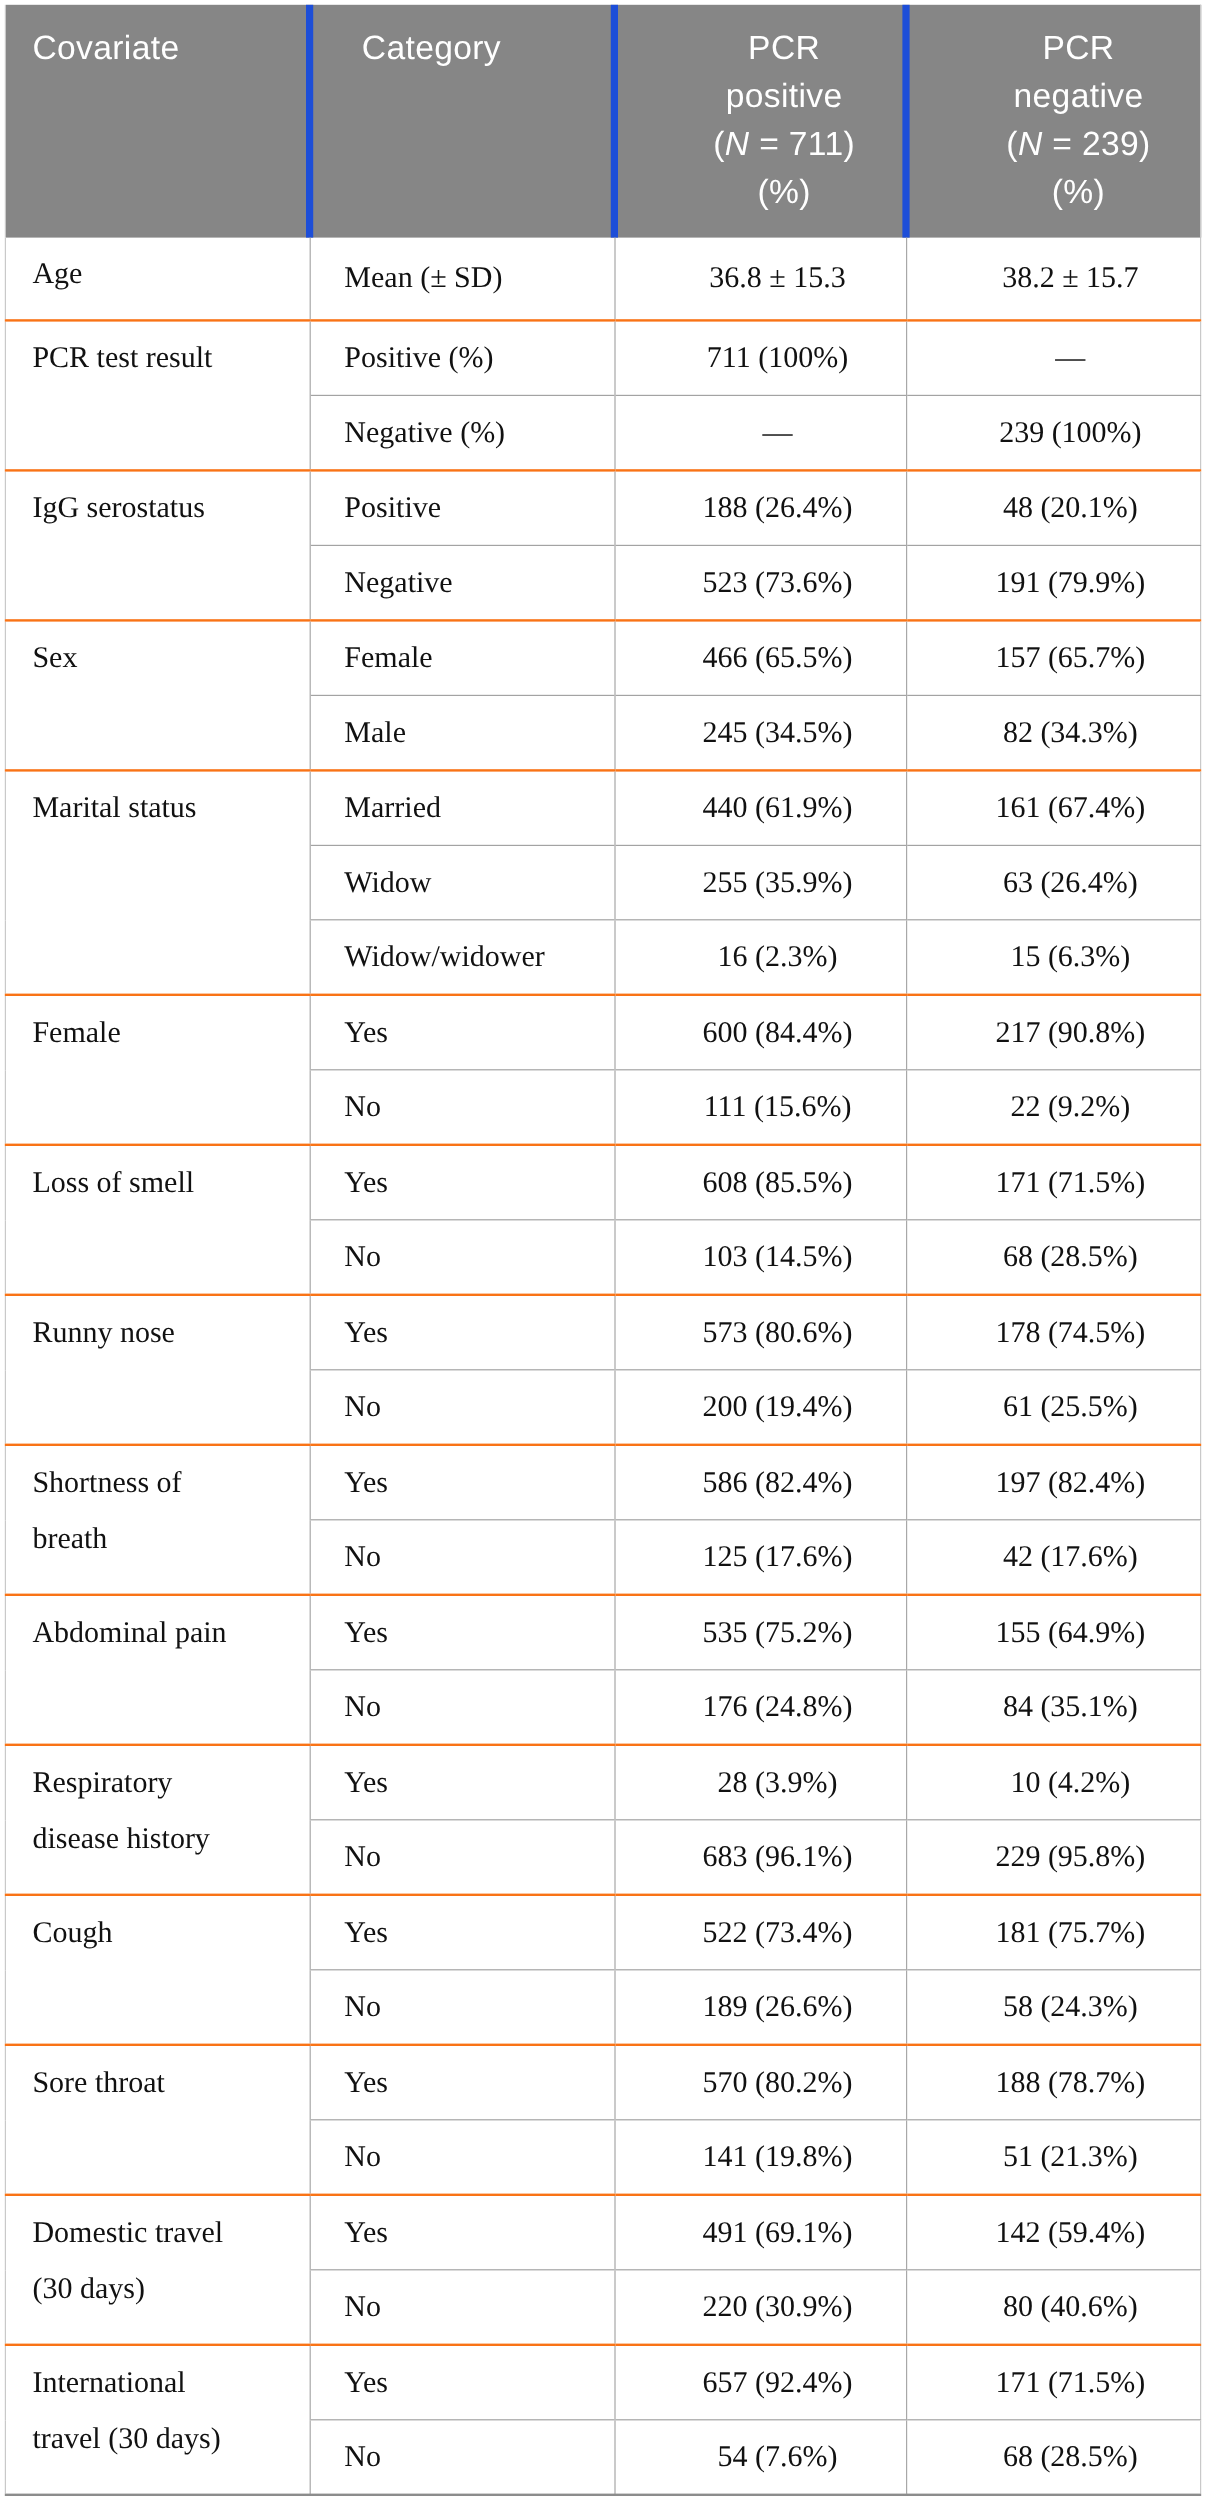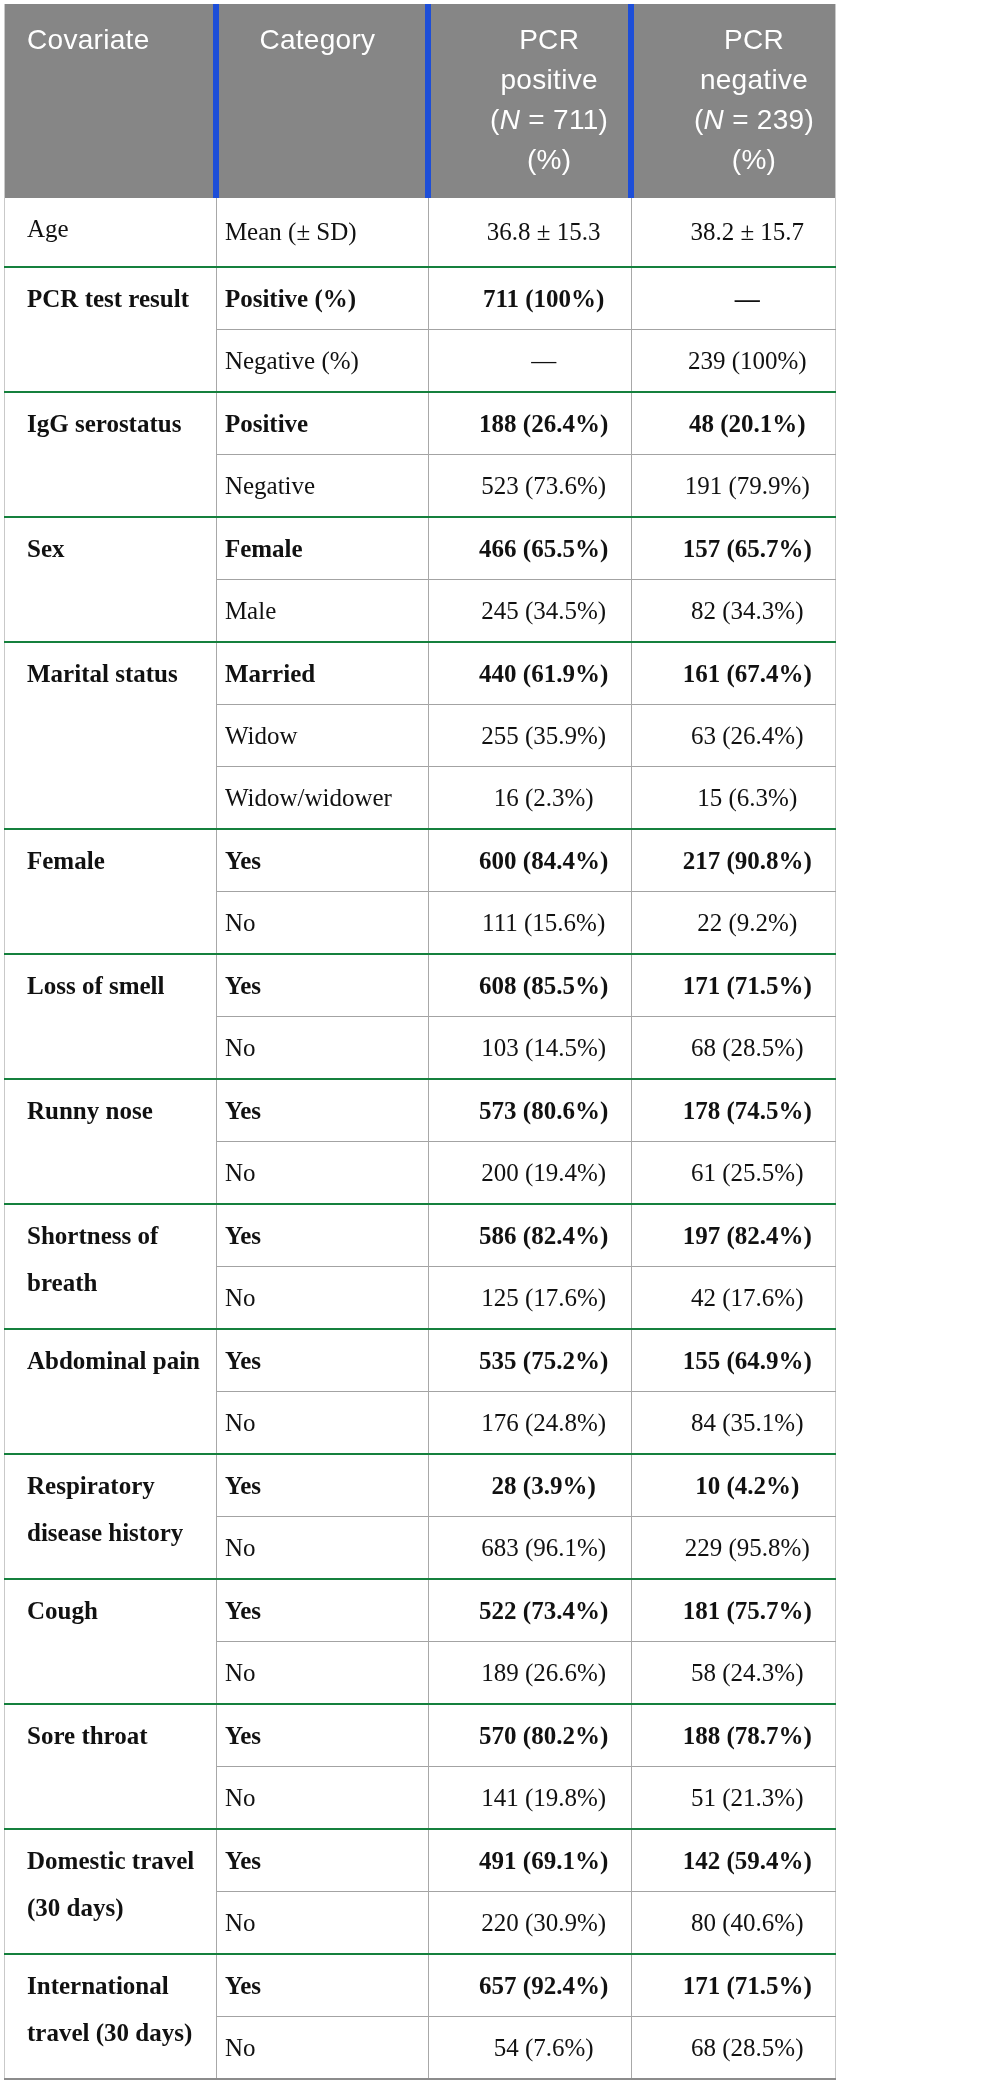--- a/index.html
+++ b/index.html
@@ -10,21 +10,21 @@
   .page {
     position: relative;
     width: 1005px;
     height: 2091px;
     background: #ffffff;
     overflow: hidden;
   }
   table.covariate-table {
     border-collapse: collapse;
     table-layout: fixed;
-    width: 832px;
+    width: 997px;
     margin: 4px 4px 0 4px;
     border-left: 1px solid #c9c9c9;
     border-right: 1px solid #c9c9c9;
     border-bottom: 2px solid #8c8c8c;
   }
   col.c1 { width: 25.5%; }
   col.c2 { width: 25.5%; }
   col.c3 { width: 24.4%; }
   col.c4 { width: 24.6%; }
 
@@ -60,32 +60,32 @@
   td.col-covariate {
     text-align: left;
     padding-left: 22px;
     padding-right: 10px;
     vertical-align: top;
     padding-top: 7px;
     line-height: 47px;
   }
   td.col-category {
     text-align: left;
-    padding-left: 8px;
+    padding-left: 28px;
     padding-right: 8px;
     border-left: 1px solid #a8a8a8;
   }
   td.col-pos, td.col-neg {
     text-align: center;
     border-left: 1px solid #a8a8a8;
     padding-left: 28px;
   }
 
   
-  tr.group-start td { border-top: 2px solid #15803d; font-weight: bold; }
+  tr.group-start td { border-top: 2px solid #f97316; }
   
   tr.sub-row td { border-top: 1px solid #a3a3a3; }
 </style>
 </head>
 <body>
 
 <div class="page">
 
   <table class="covariate-table">
     <colgroup>

